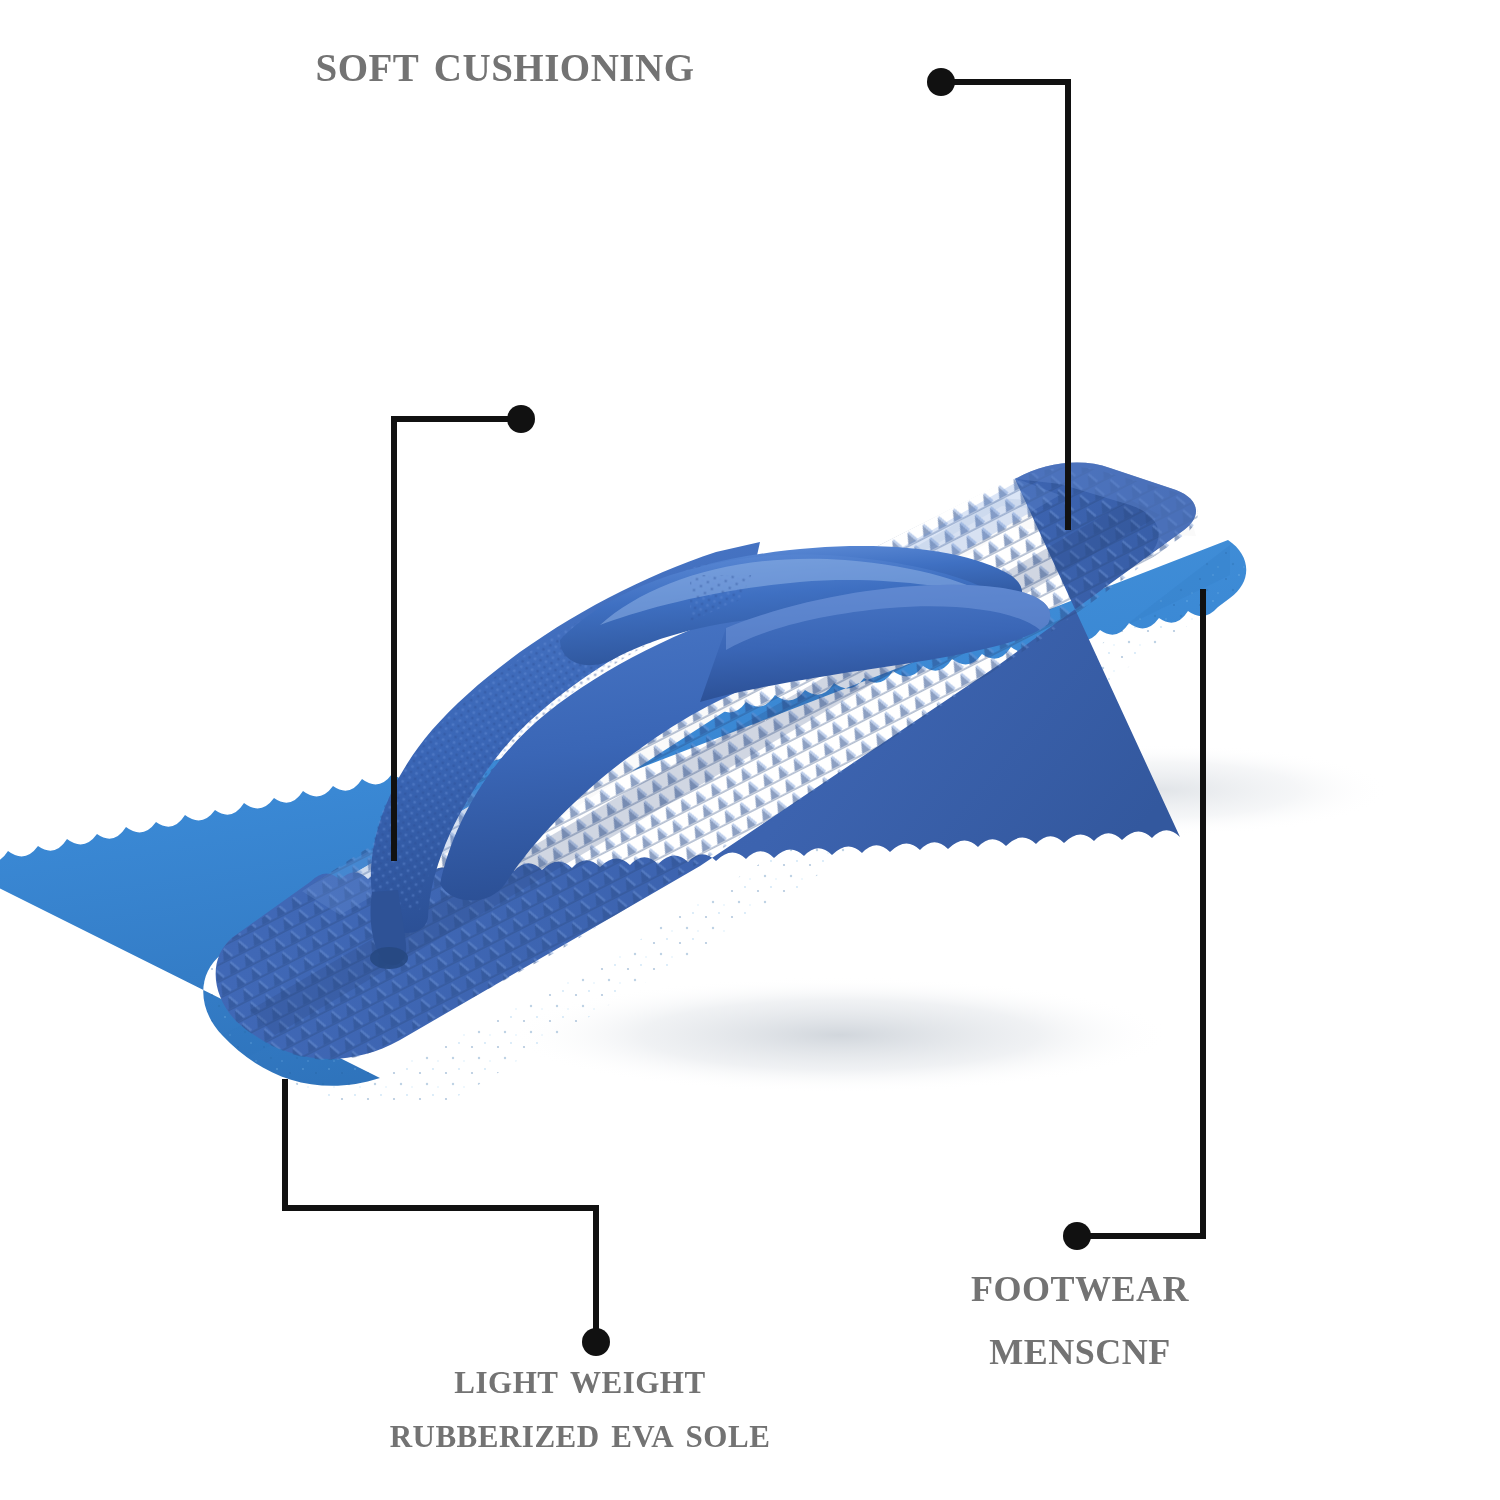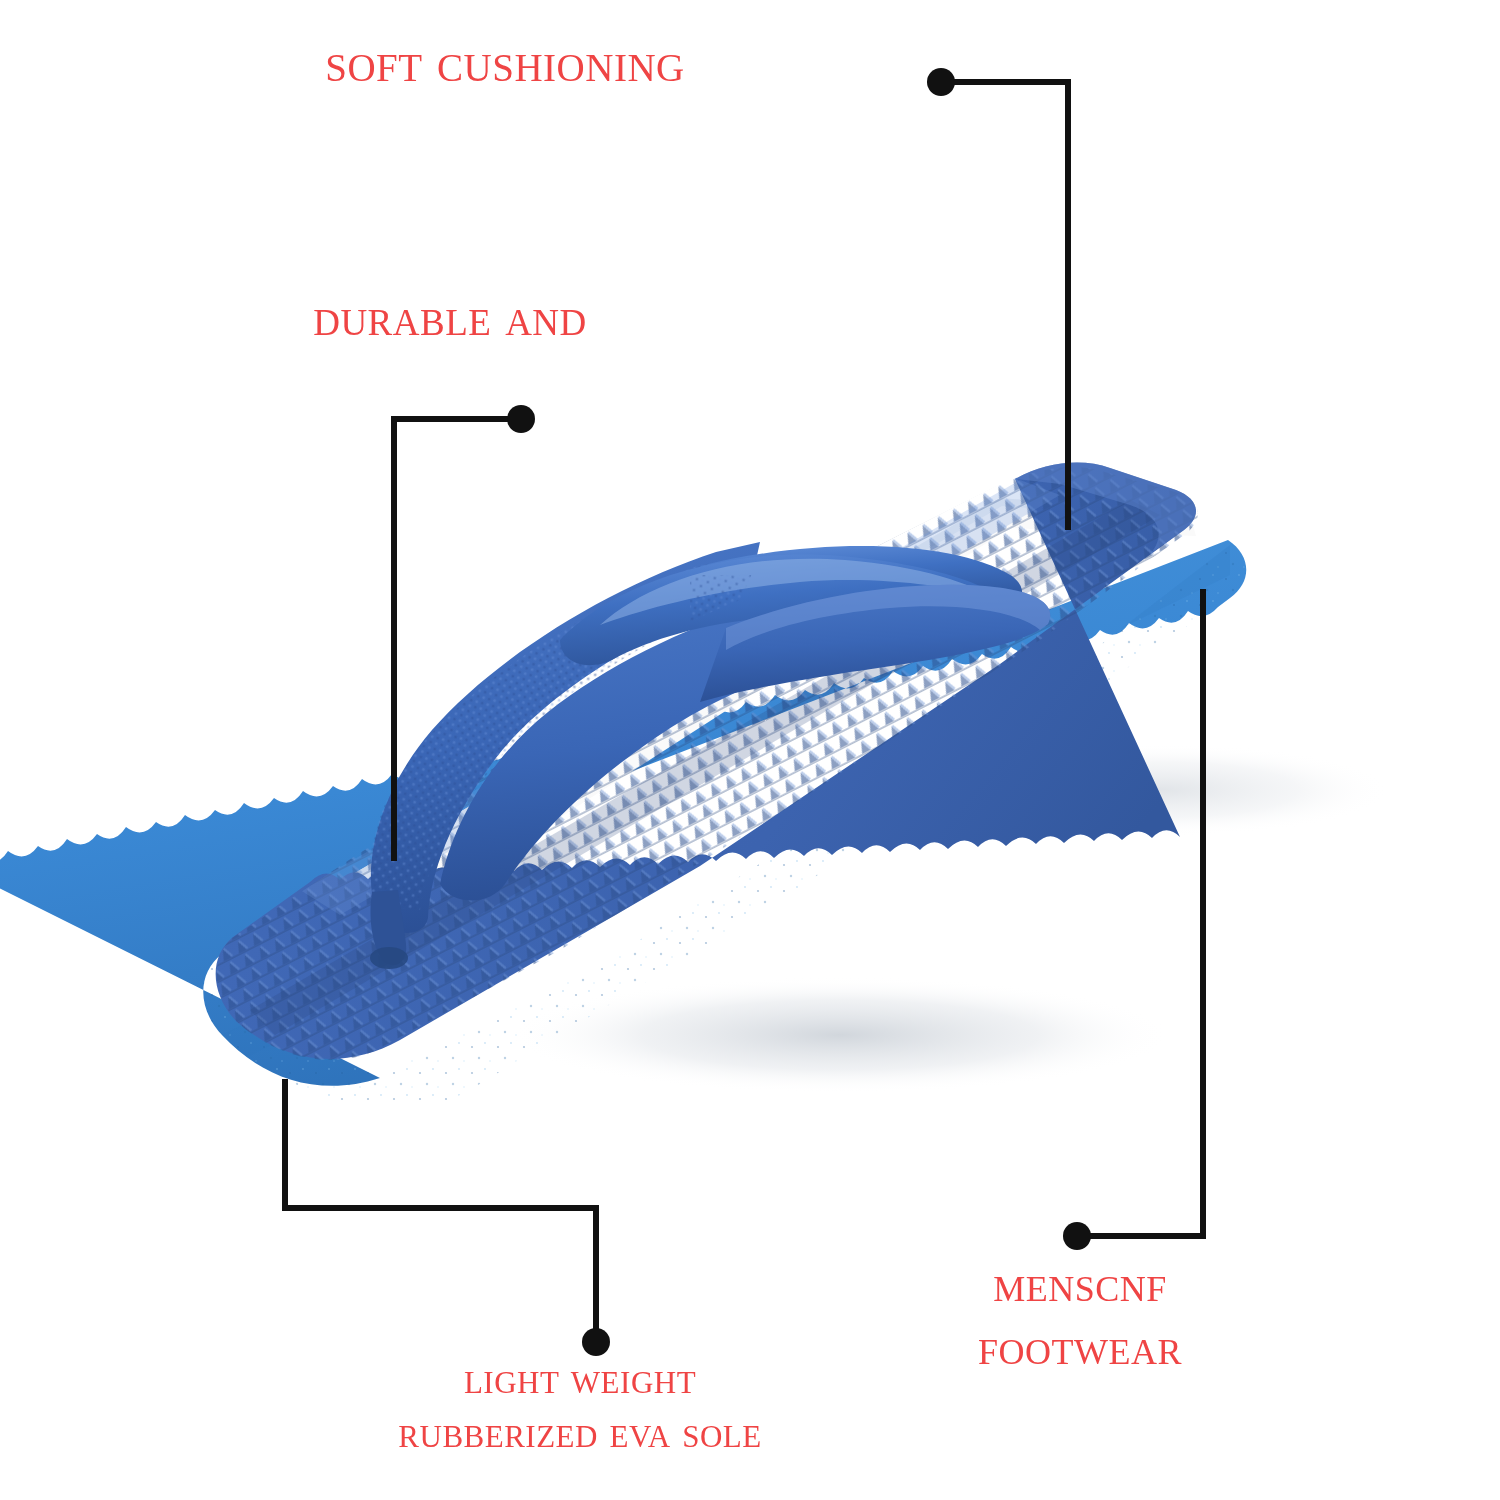--- a/index.html
+++ b/index.html
@@ -9,23 +9,23 @@
     background:#ffffff;
     font-family:"Liberation Serif", serif;
     overflow:hidden;
     position:relative;
   }
   #stage{position:absolute;inset:0;width:1500px;height:1500px;}
 
   
   .callout{
     position:absolute;
-    color:#ef4444;
+    color:#737373;
     font-family:"Liberation Serif", serif;
-    font-weight:400;
+    font-weight:700;
     font-variant:small-caps;
     text-transform:lowercase;
     line-height:1.22;
     white-space:nowrap;
     letter-spacing:0.5px;
   }
   .callout .ln{display:block;}
 
   #callout-soft-cushioning{
     left:0;top:28px;width:1010px;
@@ -305,26 +305,25 @@
       <circle cx="596" cy="1342" r="14"></circle>
       <circle cx="1077" cy="1236" r="14"></circle>
     </g>
   </svg>
 
   <div class="callout" id="callout-soft-cushioning">
     <span class="ln">Soft cushioning</span>
   </div>
 
   <div class="callout" id="callout-durable">
-    <span class="ln">Durable and</span>
   </div>
 
   <div class="callout" id="callout-lightweight">
     <span class="ln">Light weight</span>
     <span class="ln">Rubberized eva sole</span>
   </div>
 
   <div class="callout" id="callout-brand">
+    <span class="ln">Footwear</span>
     <span class="ln">Menscnf</span>
-    <span class="ln">Footwear</span>
   </div>
 
 </div>
 
 </body></html>

